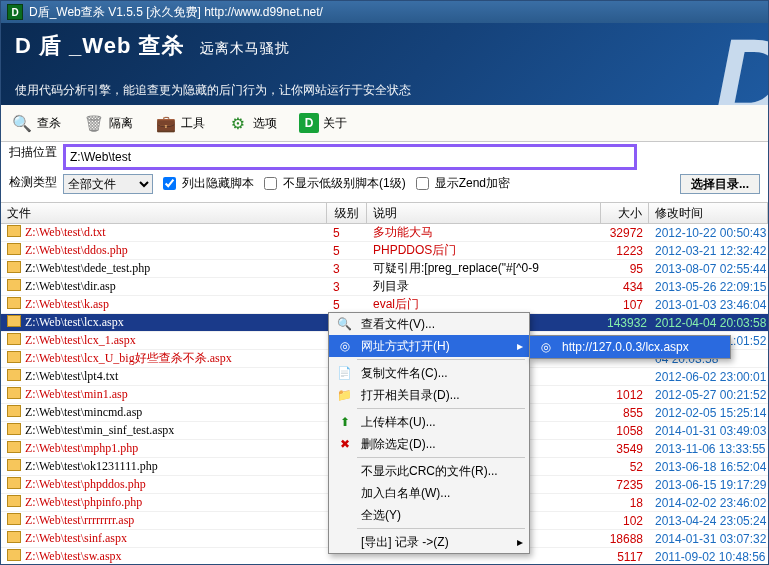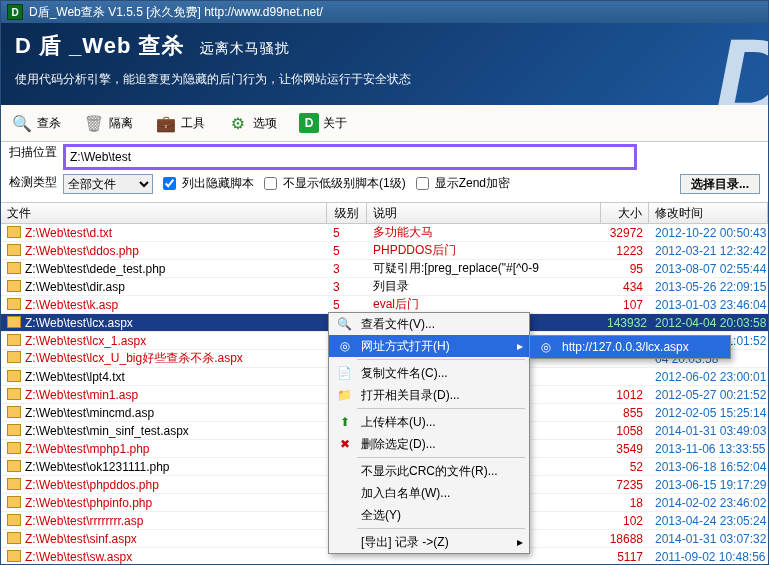--- a/index.html
+++ b/index.html
@@ -2,41 +2,41 @@
 <html><head>
 <meta charset="utf-8">
 <style>
   html,body{margin:0;padding:0;font-family:"Microsoft YaHei","SimSun",sans-serif;font-size:12px;background:#fff;color:#000;}
   .window{width:769px;height:565px;overflow:hidden;position:relative;border:1px solid #2a4d7a;box-sizing:border-box;}
   .titlebar{height:22px;background:linear-gradient(#3a6ea5,#2a5a8c);color:#fff;display:flex;align-items:center;padding:0 6px;font-size:12px;}
   .titlebar .ico{width:14px;height:14px;background:#0a6b1e;border:1px solid #083c12;margin-right:6px;display:flex;align-items:center;justify-content:center;color:#fff;font-size:10px;font-weight:bold;}
   .header{height:74px;background:linear-gradient(135deg,#0a2a52 0%,#15427a 55%,#1e5aa0 100%);color:#fff;position:relative;overflow:hidden;padding:8px 14px 0 14px;}
   .header .brand{font-size:22px;font-weight:bold;letter-spacing:1px;}
   .header .brand small{font-size:14px;font-weight:normal;margin-left:8px;}
-  .header .sub{font-size:12px;margin-top:10px;opacity:.95;}
+  .header .sub{font-size:12px;margin-top:21px;opacity:.95;}
   .header .dshape{position:absolute;right:-20px;top:-10px;font-size:110px;font-weight:bold;color:#dbe9f7;opacity:.9;font-style:italic;letter-spacing:-6px;pointer-events:none;}
   .toolbar{height:36px;background:#fbfaf6;border-bottom:1px solid #c8c8c8;display:flex;align-items:center;padding:0 6px;gap:14px;}
   .tbtn{display:flex;align-items:center;gap:4px;padding:2px 4px;cursor:default;}
   .tbtn .ticon{width:22px;height:22px;display:flex;align-items:center;justify-content:center;font-size:16px;}
   .ic-scan{color:#2a6db3;}
   .ic-box{color:#8a8a8a;}
   .ic-tool{color:#b78400;}
   .ic-gear{color:#2a8a2a;}
   .ic-about{width:20px;height:20px;background:#17a33a;color:#fff;font-weight:bold;font-size:12px;display:flex;align-items:center;justify-content:center;border-radius:2px;}
   .formrow{display:flex;align-items:flex-start;height:26px;padding:2px 8px;gap:6px;}
   .formrow label{white-space:nowrap;}
   input[type=text].path{flex:0 0 560px;height:18px;border:3px solid #8b5cf6;padding:1px 4px;font-size:12px;}
   select.sel{height:20px;border:1px solid #7f9db9;font-size:12px;width:90px;}
   .chk{display:flex;align-items:center;gap:3px;}
   .btn{height:20px;border:1px solid #7f9db9;background:#f2f2f0;padding:0 10px;font-size:12px;font-weight:bold;}
   
   .grid{position:relative;}
   .gridhead{display:flex;height:20px;background:linear-gradient(#fdfdfd,#ececec);border-top:1px solid #c8c8c8;border-bottom:1px solid #c8c8c8;}
   .gh{border-right:1px solid #c8c8c8;padding:2px 6px;box-sizing:border-box;display:flex;align-items:center;}
-  .c-file{width:326px;}
+  .c-file{width:326px;font-family:Liberation Serif, serif;}
   .c-lvl{width:40px;justify-content:center;text-align:left;}
   .c-desc{width:234px;}
   .c-size{width:48px;justify-content:flex-end;text-align:right;}
   .c-date{flex:1;}
   .row{display:flex;height:17px;align-items:center;border-bottom:1px solid #f0f0f0;}
   .row>div{padding:0 6px;box-sizing:border-box;white-space:nowrap;overflow:hidden;}
   .row .c-lvl{color:#c00;}
   .row .c-size{color:#c00;}
   .row .c-date{color:#1a6bc0;}
   .row.sel{background:#1a3a8a;color:#fff;}

